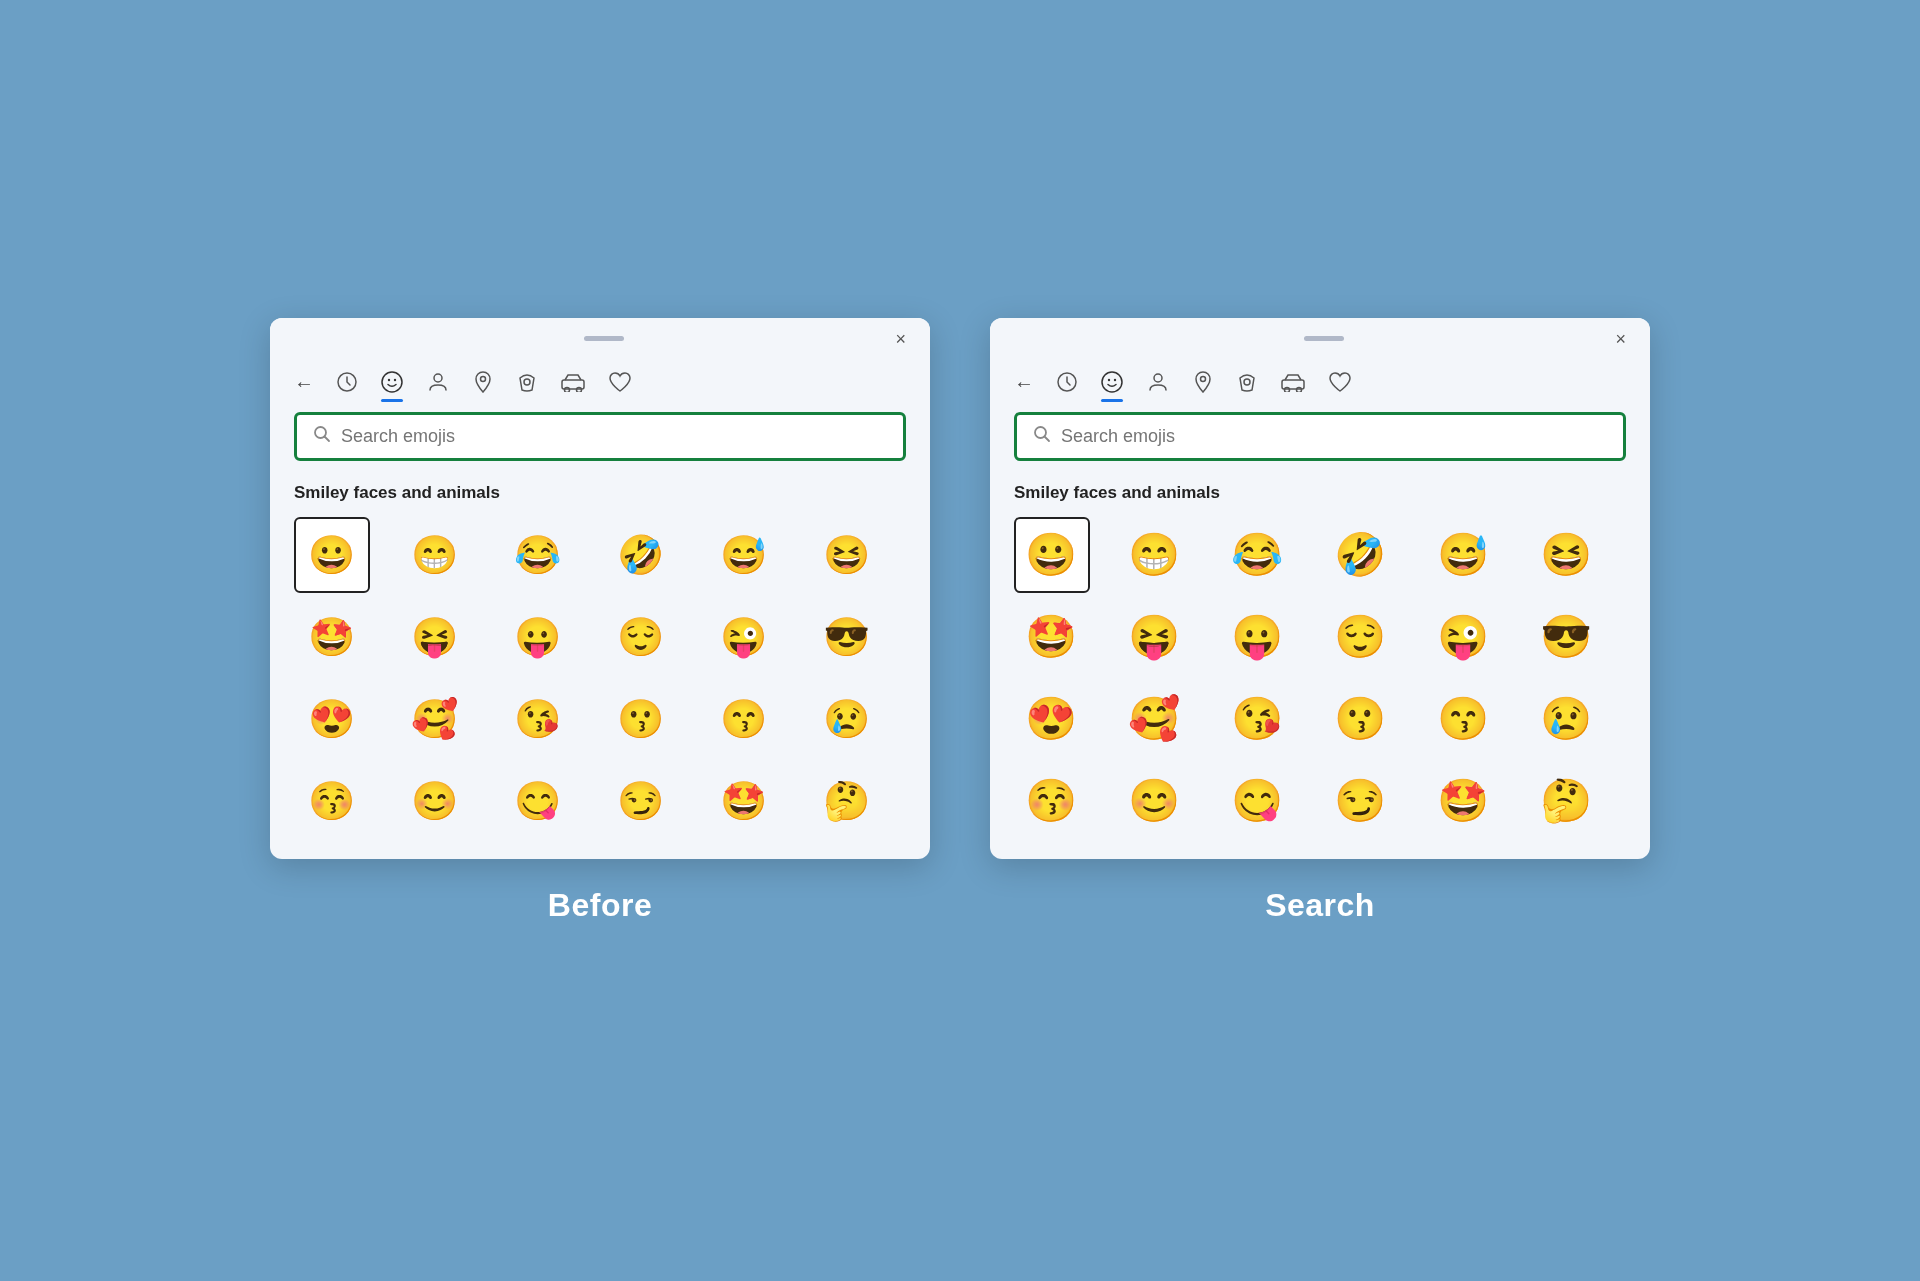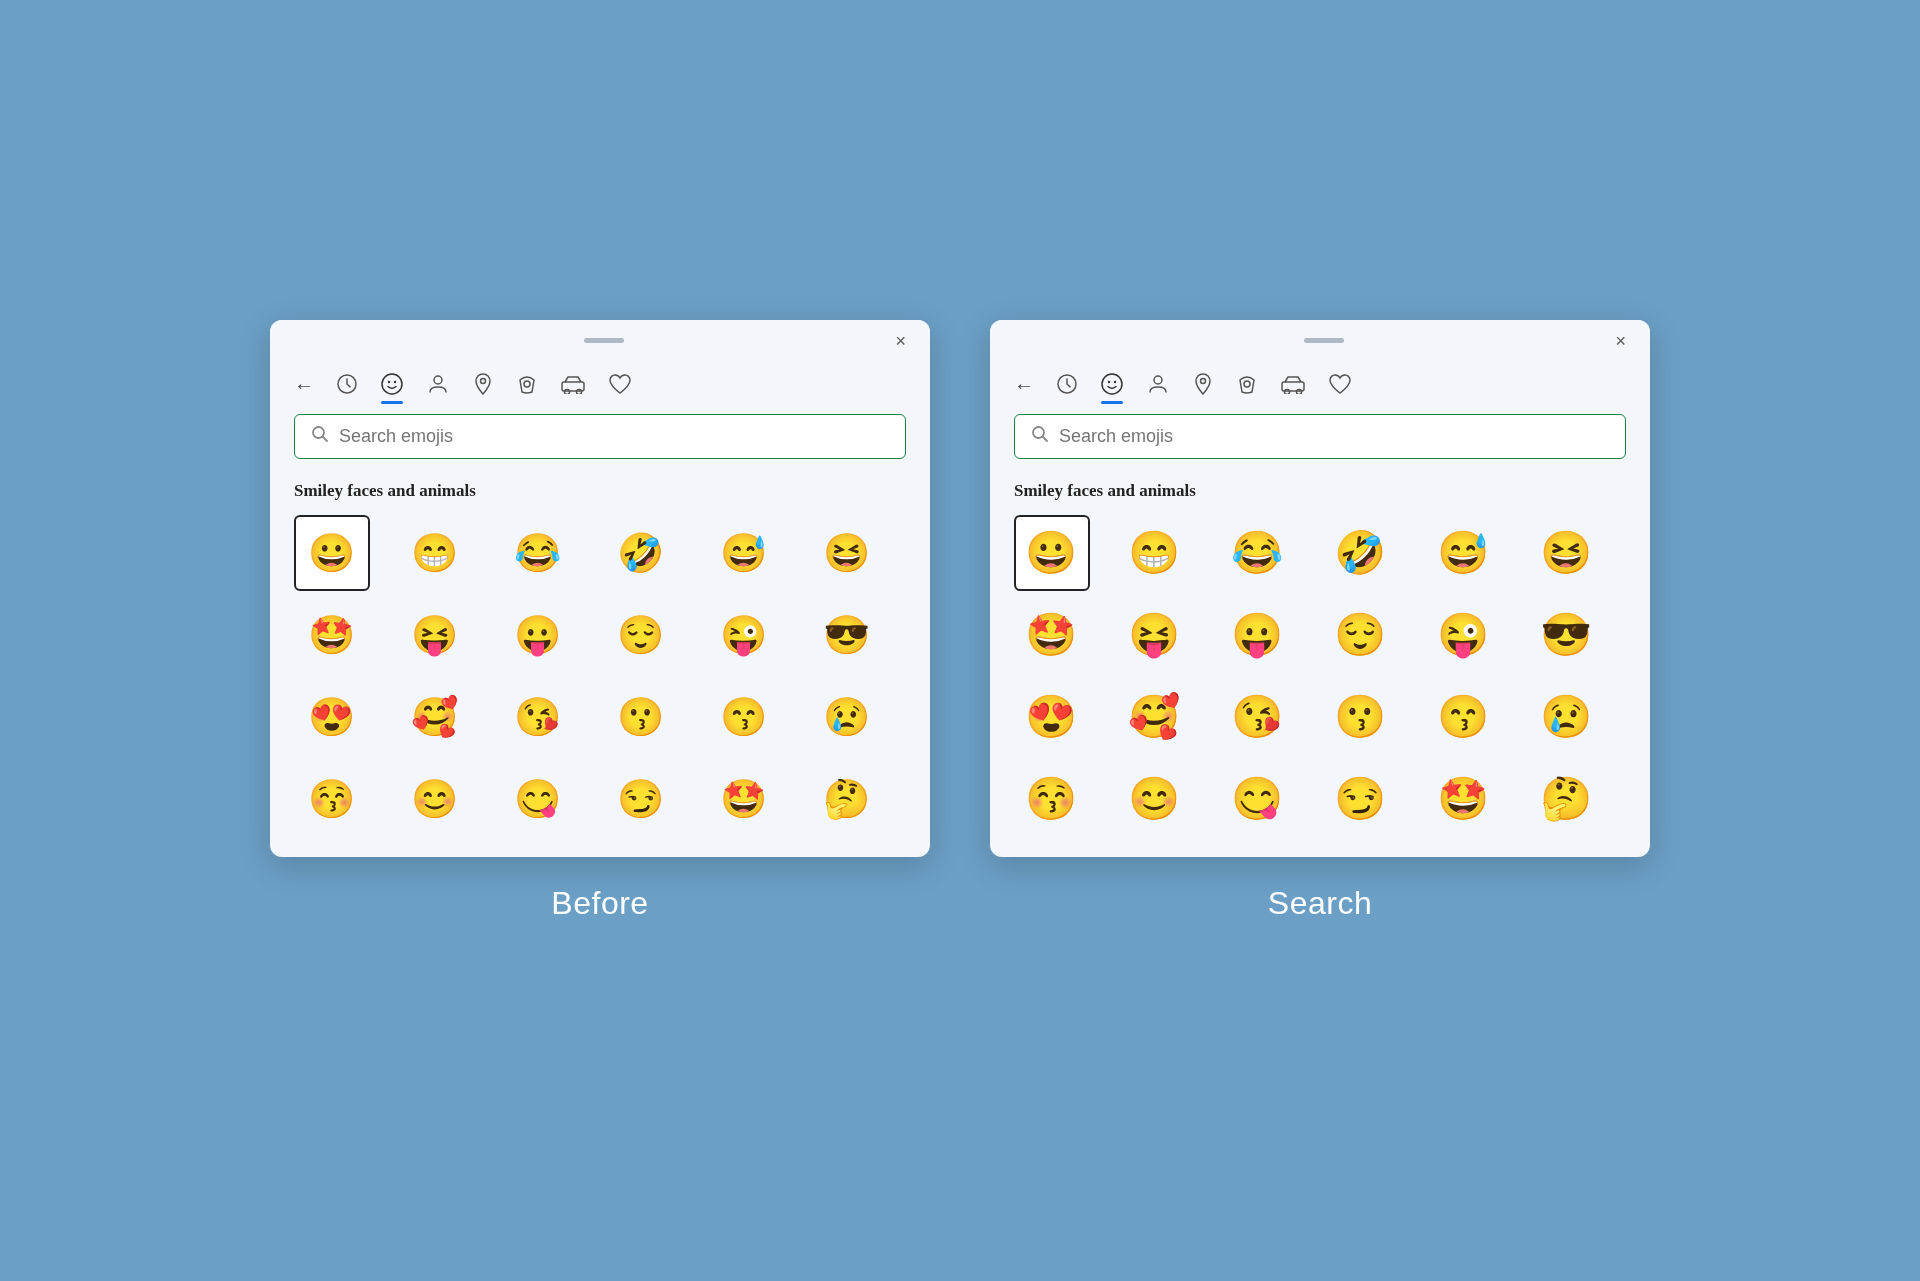--- a/index.html
+++ b/index.html
@@ -26,21 +26,21 @@
     .panel-wrapper {
       display: flex;
       flex-direction: column;
       align-items: center;
       gap: 28px;
     }
 
     .panel-label {
       color: white;
       font-size: 32px;
-      font-weight: 400;
+      font-weight: 700;
       letter-spacing: 0.5px;
     }
 
     .emoji-panel {
       width: 660px;
       background: #f3f6fa;
       border-radius: 12px;
       padding: 0;
       box-shadow: 0 8px 32px rgba(0,0,0,0.18);
       overflow: hidden;
@@ -118,21 +118,21 @@
     .nav-back {
       font-size: 20px;
       color: #444;
       cursor: pointer;
     }
 
     .search-bar {
       display: flex;
       align-items: center;
       background: white;
-      border: 1px solid #15803d;
+      border: 3px solid #15803d;
       border-radius: 6px;
       padding: 10px 16px;
       margin-bottom: 22px;
       gap: 10px;
     }
 
     .search-icon {
       color: #888;
       font-size: 18px;
     }
@@ -144,21 +144,20 @@
       font-size: 18px;
       color: #888;
       width: 100%;
     }
 
     .section-title {
       font-size: 17px;
       font-weight: 600;
       color: #222;
       margin-bottom: 14px;
-      font-family: Liberation Serif, serif;
     }
 
     .emoji-grid {
       display: grid;
       grid-template-columns: repeat(6, 1fr);
       gap: 6px;
     }
 
     .emoji-cell {
       display: flex;

